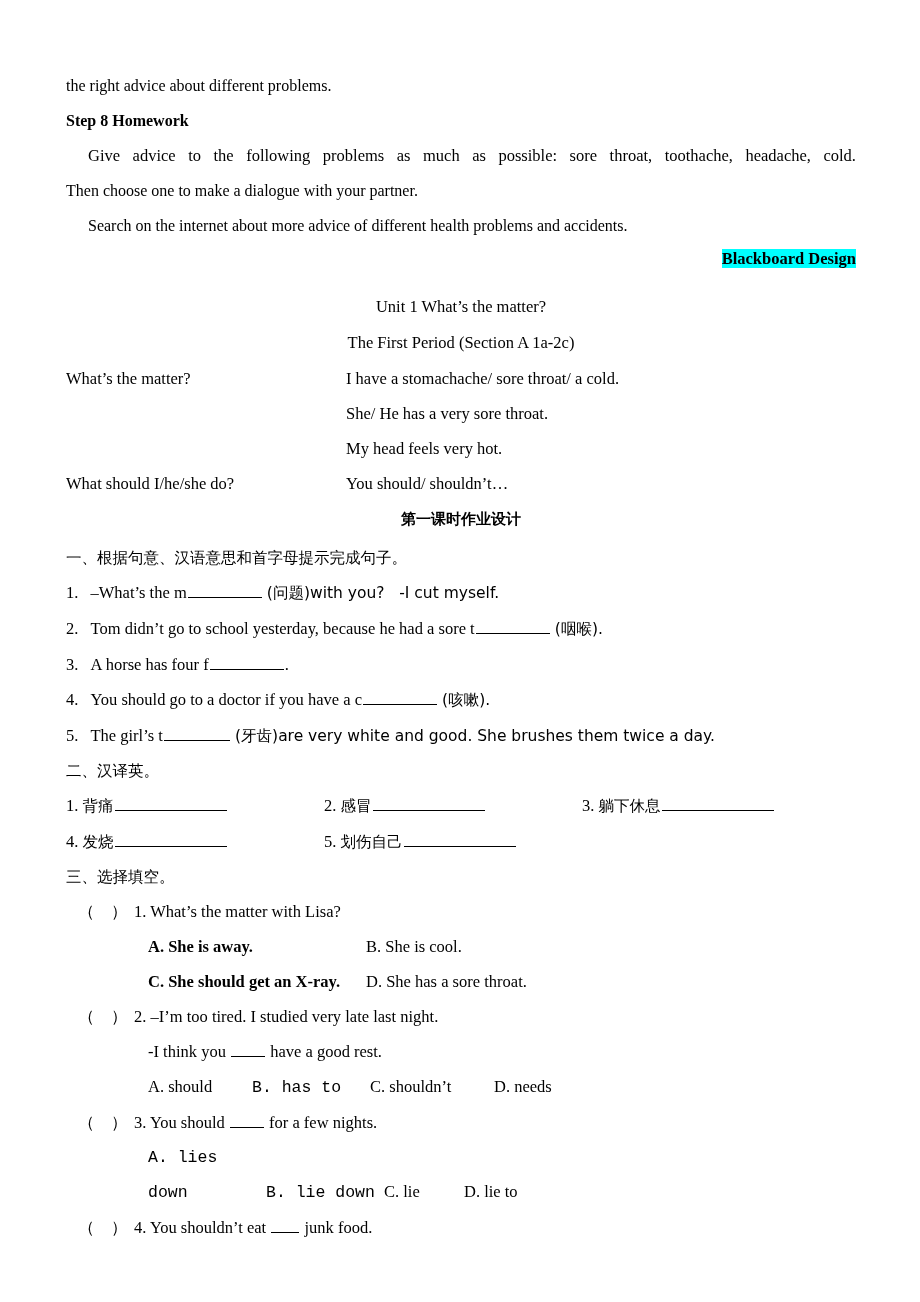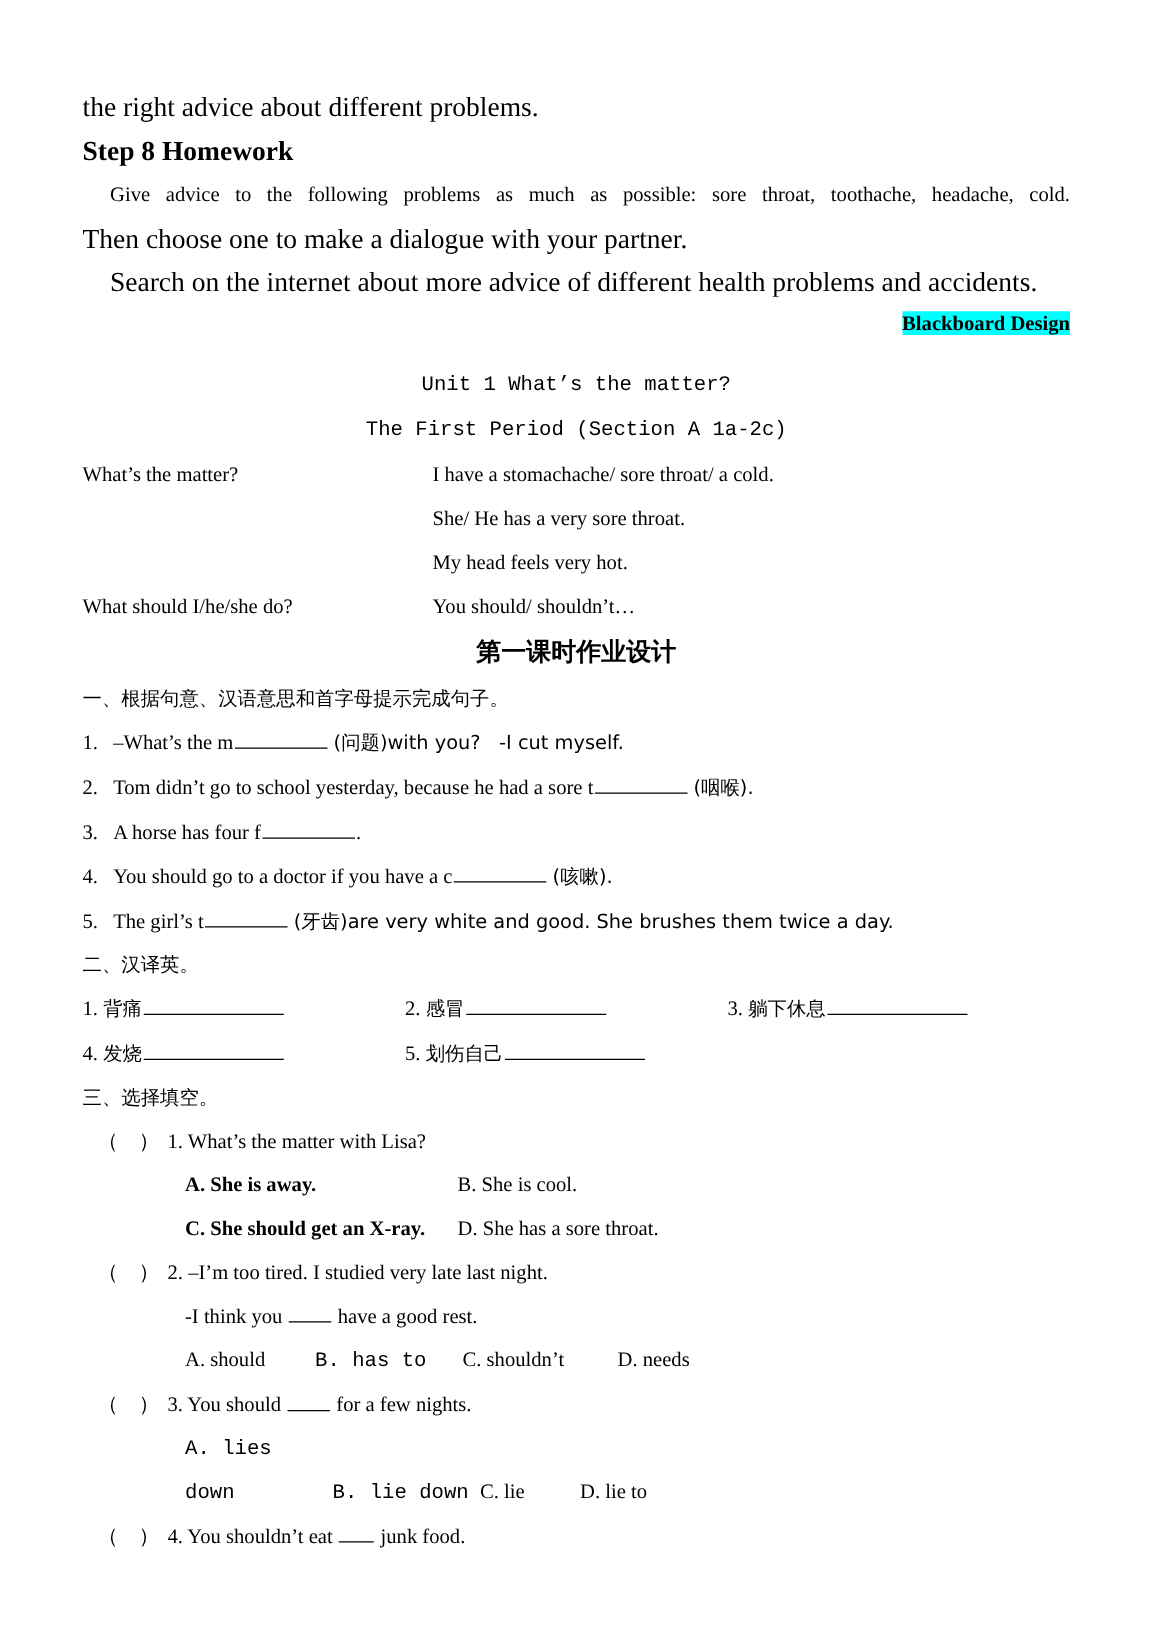--- a/index.html
+++ b/index.html
@@ -21,21 +21,21 @@
     box-sizing: border-box;
     padding: 0;
   }
   .content {
     position: absolute;
     left: 66px;
     top: 68px;
     width: 790px;
   }
   .body-line {
-    font-size: 22px;
+    font-size: 16px;
     line-height: 35px;
     margin: 0;
   }
   .bold {
     font-weight: bold;
   }
   .justified {
     text-align: justify;
     text-align-last: justify;
     text-indent: 22px;
@@ -57,21 +57,20 @@
     padding: 0;
     text-align: right;
   }
 
   
   .bb-head {
     text-align: center;
     font-size: 16.5px;
     line-height: 36px;
     margin: 0;
-    font-family: Liberation Mono, monospace;
   }
   .bb-row {
     display: flex;
     font-size: 16.5px;
     line-height: 35px;
   }
   .bb-q {
     width: 280px;
     flex: 0 0 280px;
   }
@@ -80,24 +79,24 @@
   }
 
   
   .cn {
     font-family: "DejaVu Sans", "Liberation Sans", sans-serif;
     font-size: 15.5px;
   }
   .cn-title {
     text-align: center;
     font-weight: bold;
-    font-size: 20px;
+    font-size: 15px;
     line-height: 40px;
     margin: 0;
-    font-family: Liberation Serif, serif;
+    font-family: Liberation Mono, monospace;
   }
   .cn-head {
     font-size: 15.5px;
     line-height: 34px;
     margin: 0;
     font-family: "DejaVu Sans", "Liberation Sans", sans-serif;
   }
   .q-line {
     font-size: 16.5px;
     line-height: 35px;

